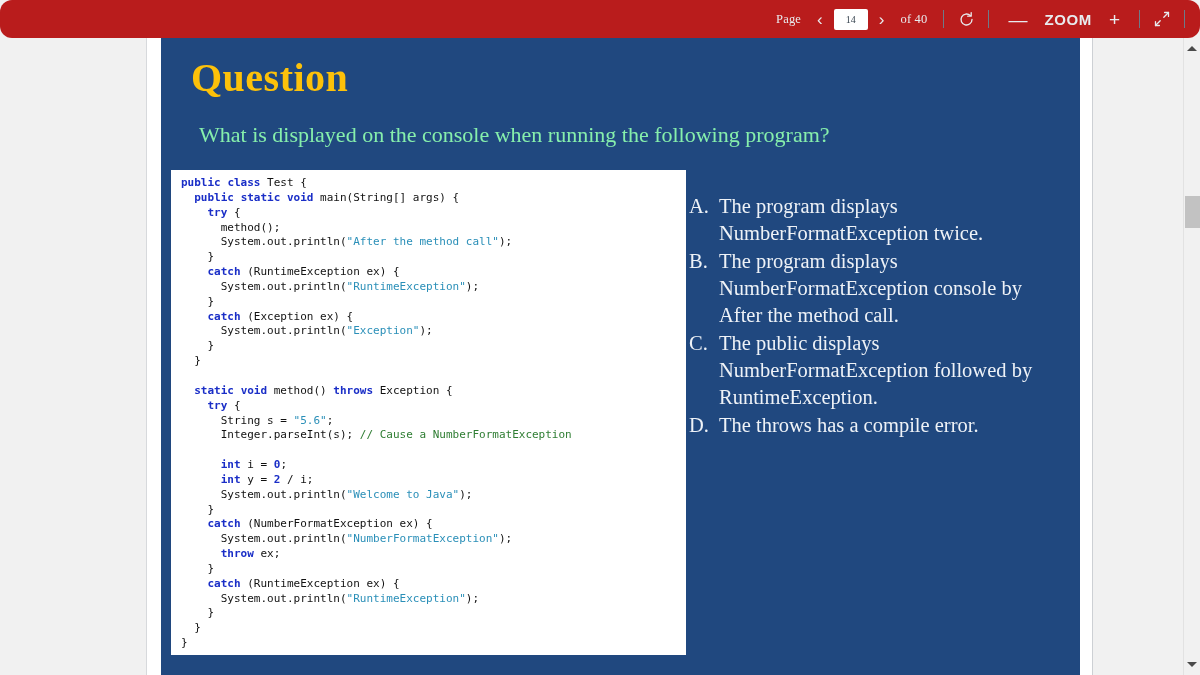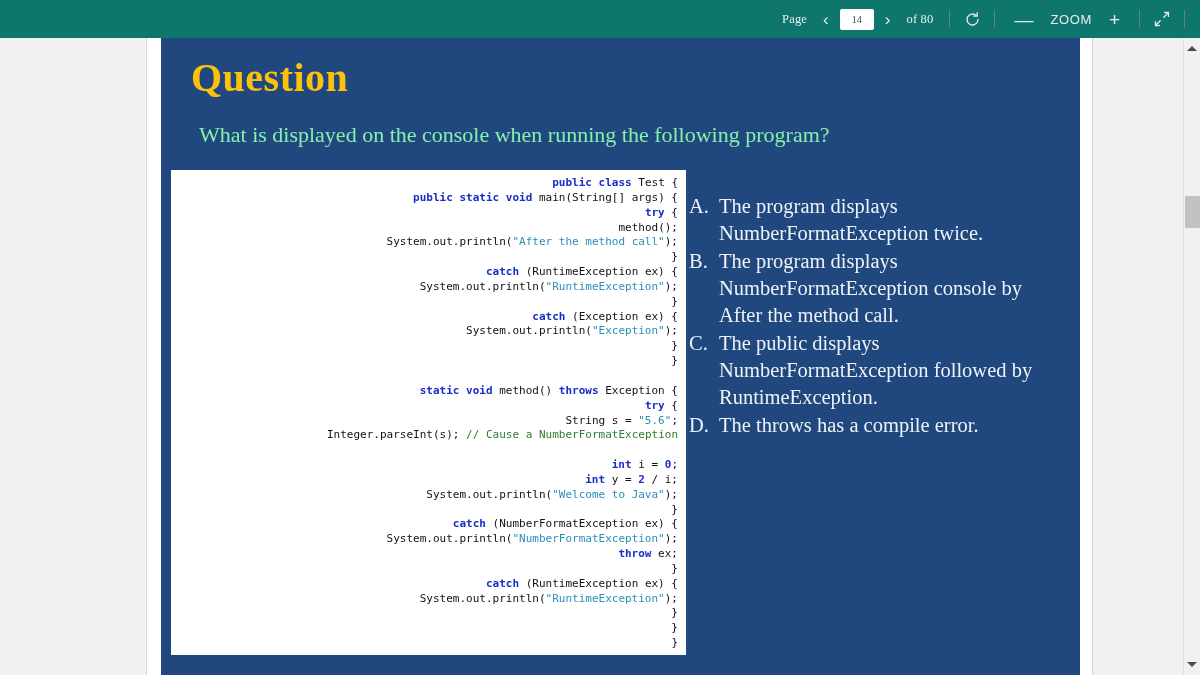--- a/index.html
+++ b/index.html
@@ -18,44 +18,46 @@
     height: 675px;
     background: #f1f1f1;
   }
 
   
   .toolbar {
     position: absolute;
     top: 0; left: 0;
     width: 1200px;
     height: 38px;
-    background: #0f766e;
+    background: #b91c1c;
     display: flex;
     align-items: center;
     justify-content: flex-end;
     box-sizing: border-box;
     padding-right: 6px;
+    border-radius: 12px;
   }
   .tb-group {
     display: flex;
     align-items: center;
     height: 38px;
   }
   .tb-label {
     color: #e8ebee;
     font-size: 12.5px;
     font-family: "Liberation Serif", serif;
     letter-spacing: .2px;
     padding: 0 7px;
     white-space: nowrap;
   }
   .tb-label.small-caps {
-    font-size: 13px;
+    font-size: 15px;
     font-family: "Liberation Sans", sans-serif;
     letter-spacing: .6px;
+    font-weight: bold;
   }
   .tb-arrow {
     color: #e8ebee;
     font-size: 17px;
     line-height: 1;
     padding: 0 9px;
     cursor: pointer;
     user-select: none;
     font-family: "Liberation Sans", sans-serif;
     font-weight: 300;
@@ -173,21 +175,20 @@
     overflow: hidden;
   }
   pre.code {
     margin: 0;
     font-family: "DejaVu Sans Mono", "Liberation Mono", monospace;
     font-size: 11px;
     line-height: 14.85px;
     color: #111111;
     white-space: pre;
     letter-spacing: 0;
-    text-align: right;
   }
   .kw  { color: #1a2ec7; font-weight: bold; }
   .str { color: #2a8fb8; }
   .cmt { color: #2e7d32; }
   .num { color: #1a2ec7; font-weight: bold; }
 
   
   .answers {
     position: absolute;
     left: 528px;
@@ -251,21 +252,21 @@
 
 <div id="app">
 
   <div class="toolbar">
 
     <div class="tb-group">
       <span class="tb-label">Page</span>
       <span class="tb-arrow">‹</span>
       <input class="page-input" value="14" style="">
       <span class="tb-arrow">›</span>
-      <span class="tb-label">of 80</span>
+      <span class="tb-label">of 40</span>
     </div>
 
     <div class="tb-sep"></div>
 
     <div class="tb-icon">
       <svg width="17" height="17" viewBox="0 0 17 17">
         <path d="M14 8.5a5.5 5.5 0 1 1-1.7-3.97" fill="none" stroke="#e8ebee" stroke-width="1.3" stroke-linecap="round"></path>
         <path d="M13.2 1.6 L13.2 5.2 L9.7 5.2" fill="none" stroke="#e8ebee" stroke-width="1.3" stroke-linecap="round" stroke-linejoin="round"></path>
       </svg>
     </div>

